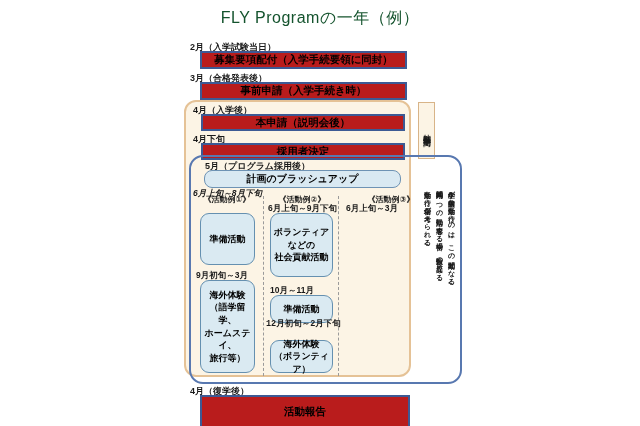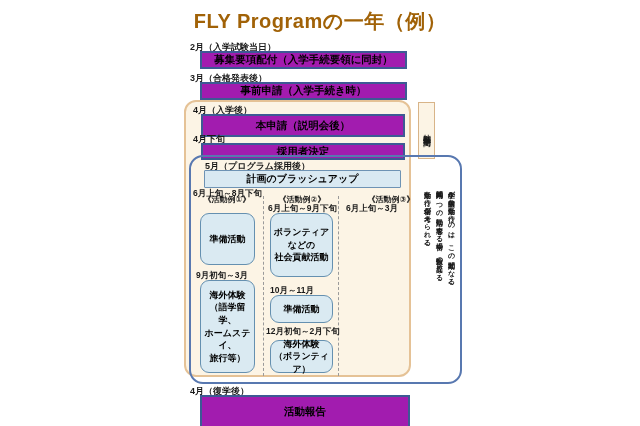--- a/index.html
+++ b/index.html
@@ -4,34 +4,34 @@
 <style>
   * { margin:0; padding:0; box-sizing:border-box; }
   html,body { background:#ffffff; }
   body { font-family:"Liberation Sans","DejaVu Sans",sans-serif; }
   #canvas {
     position:relative; width:640px; height:426px; background:#ffffff;
     overflow:hidden; color:#111;
   }
   .title {
     position:absolute; left:0; right:0; top:8px; text-align:center;
-    font-size:20px; font-weight:bold; letter-spacing:0.5px; color:#a16207;
+    font-size:16px; font-weight:normal; letter-spacing:0.5px; color:#14532d;
   }
   .phase-label {
     position:absolute; font-size:9px; font-weight:bold; color:#1a1a1a;
     white-space:nowrap;
   }
   .bar {
-    position:absolute; background:#a21caf; border:2px solid #3d5a94;
+    position:absolute; background:#b91c1c; border:2px solid #3d5a94;
     display:flex; align-items:center; justify-content:center;
     font-size:10.5px; font-weight:bold; color:#000; white-space:nowrap;
   }
   .bar-light {
     position:absolute; background:#d9e9f2; border:1.5px solid #6e93b4;
-    border-radius:1px; display:flex; align-items:center; justify-content:center;
+    border-radius:8px; display:flex; align-items:center; justify-content:center;
     font-size:10px; font-weight:bold; color:#000; white-space:nowrap;
   }
   .orange-rect {
     position:absolute; left:184px; top:100px; width:227px; height:277px;
     background:#fcf4e5; border:2px solid #e5c296; border-radius:12px;
   }
   .blue-rect {
     position:absolute; left:189px; top:155px; width:273px; height:229px;
     border:2px solid #5878b0; border-radius:14px; background:transparent;
   }
@@ -80,50 +80,50 @@
   <div class="phase-label" style="left:190px; top:72px;">3月（合格発表後）</div>
   <div class="bar" style="left:200px; top:82px; width:207px; height:18px;">事前申請（入学手続き時）</div>
 
   <div class="orange-rect"></div>
 
   <div class="vert-box">
     <span>特別休学期間</span>
   </div>
 
   <div class="phase-label" style="left:193px; top:104px;">4月（入学後）</div>
-  <div class="bar" style="left:201px; top:114px; width:204px; height:23px;">本申請（説明会後）</div>
+  <div class="bar" style="left:201px; top:114px; width:204px; height:17px;">本申請（説明会後）</div>
 
   <div class="phase-label" style="left:193px; top:133px;">4月下旬</div>
   <div class="bar" style="left:201px; top:143px; width:204px; height:17px;">採用者決定</div>
 
   <div class="blue-rect"></div>
 
   <div class="phase-label" style="left:197px; top:160px;padding-left:8px;">5月（プログラム採用後）</div>
   <div class="bar-light" style="left:204px; top:170px; width:197px; height:18px;">計画のブラッシュアップ</div>
 
   <div class="dashed-sep" style="left:263px; top:196px; height:180px;"></div>
   <div class="dashed-sep" style="left:338px; top:196px; height:180px;"></div>
 
   <div class="col-header" style="left:198px; top:194px; width:58px;">《活動例①》</div>
-  <div class="period-label" style="left:193px; top:188px;">6月上旬～8月下旬</div>
+  <div class="period-label" style="left:193px; top:188px;font-style:italic;">6月上旬～8月下旬</div>
   <div class="act-box" style="left:200px; top:213px; width:55px; height:52px;">準備活動</div>
   <div class="period-label" style="left:196px; top:270px;">9月初旬～3月</div>
   <div class="act-box" style="left:200px; top:280px; width:55px; height:93px;">海外体験
 （語学留学、
 ホームステイ、
 旅行等）</div>
 
   <div class="col-header" style="left:273px; top:194px; width:58px;">《活動例②》</div>
   <div class="period-label" style="left:268px; top:203px;">6月上旬～9月下旬</div>
   <div class="act-box" style="left:270px; top:213px; width:63px; height:64px;">ボランティア
 などの
 社会貢献活動</div>
   <div class="period-label" style="left:270px; top:285px;">10月～11月</div>
   <div class="act-box" style="left:270px; top:295px; width:63px; height:28px;">準備活動</div>
-  <div class="period-label" style="left:266px; top:326px;">12月初旬～2月下旬</div>
+  <div class="period-label" style="left:266px; top:318px;font-family:Liberation Mono, monospace;">12月初旬～2月下旬</div>
   <div class="act-box" style="left:270px; top:340px; width:63px; height:33px;">海外体験
 （ボランティア）</div>
 
   <div class="col-header" style="left:362px; top:194px; width:58px;">《活動例③》</div>
   <div class="period-label" style="left:346px; top:203px;">6月上旬～3月</div>
 
   <div class="note">
     <div>学生が自主的な活動を行うのは、この期間となる。</div>
     <div>期間内に1つの活動に専念する場合や、複数の異なる</div>
     <div>活動を行う場合が考えられる。</div>

